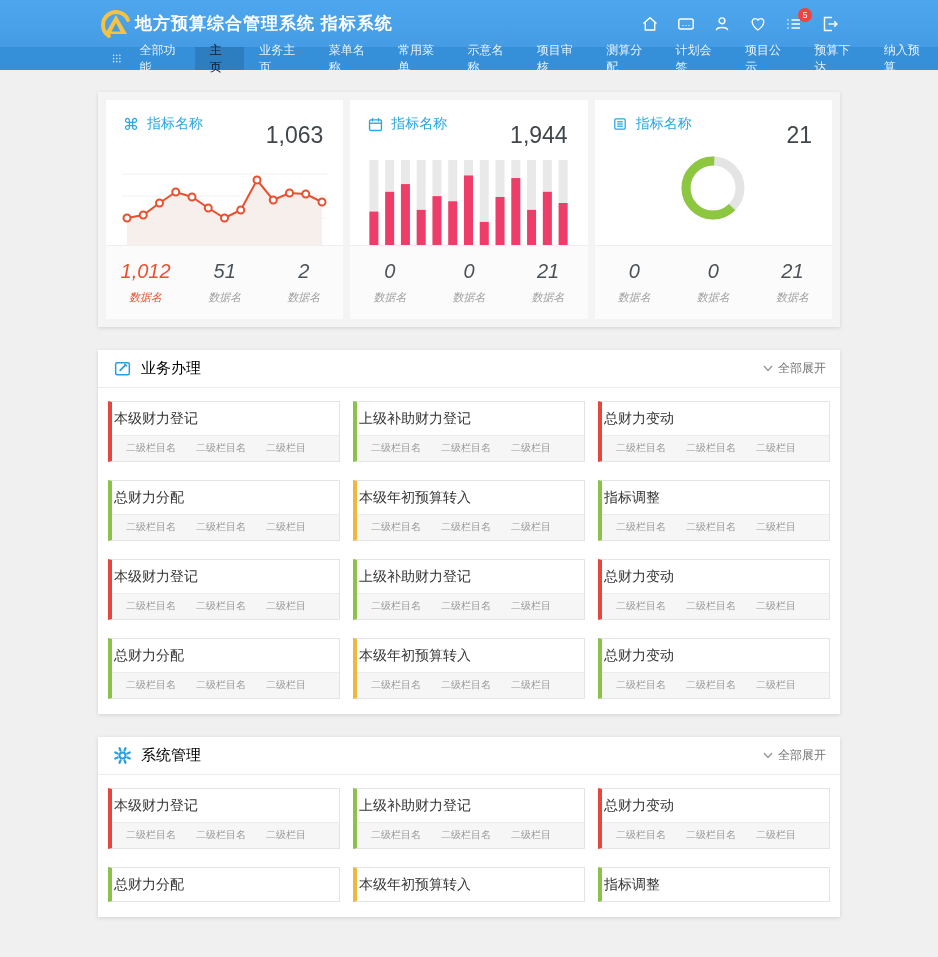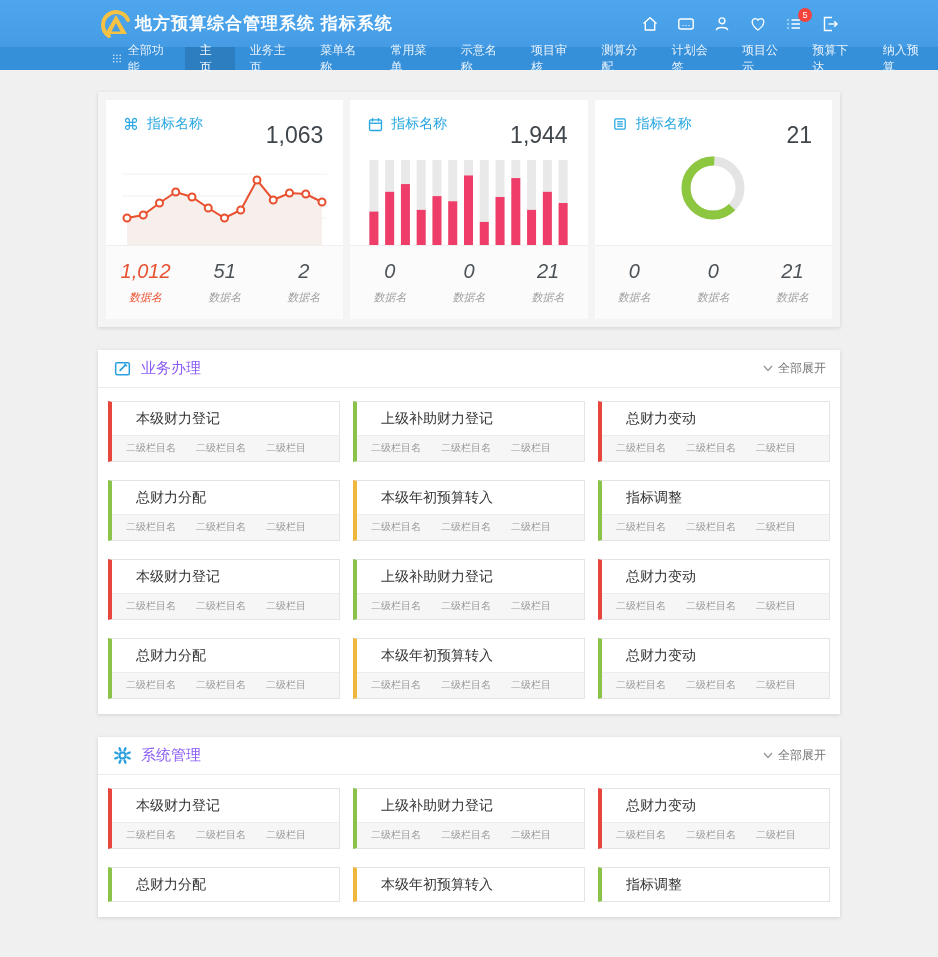--- a/index.html
+++ b/index.html
@@ -12,52 +12,52 @@
   
   .topbar { height:47px; background:linear-gradient(#4ea7ee,#459ce4); display:flex; align-items:center; padding-left:95px; }
   .logo { width:40px; height:32px; flex:0 0 auto; }
   .app-title { color:#fff; font-size:17px; font-weight:bold; letter-spacing:1px; }
   .top-icons { margin-left:auto; padding-right:96px; display:flex; align-items:center; gap:12px; }
   .tico { width:24px; height:24px; position:relative; display:flex; align-items:center; justify-content:center; cursor:pointer; }
   .tico svg { display:block; }
   .badge { position:absolute; top:-4px; right:-6px; min-width:14px; height:14px; border-radius:8px; background:#f4433c; color:#fff; font-size:9px; line-height:14px; text-align:center; padding:0 3px; }
   
   .navbar { height:23px; background:#368fd9; display:flex; align-items:stretch; padding-left:98px; font-size:12px; color:#eaf4fd; }
-  .nav-all { display:flex; align-items:center; gap:6px; padding:0 14px; cursor:pointer;font-family:Liberation Mono, monospace; }
+  .nav-all { display:flex; align-items:center; gap:18px; padding:0 14px; cursor:pointer;font-family:Liberation Mono, monospace; }
   .nav-items { display:flex; }
   .nav-item { display:flex; align-items:center; padding:0 15px; cursor:pointer; }
-  .nav-item.active { background:#2d7dc1; color:#ffffff; }
+  .nav-item.active { background:#2d7dc1; color:#0f172a; }
   
   .main { width:742px; margin:22px auto 0; }
   
   .stats-panel { background:#f4f4f5; box-shadow:0 1px 4px rgba(0,0,0,.13); padding:8px; display:flex; gap:7px; }
   .stat-card { flex:1 1 0; background:#fff; position:relative; height:219px; }
   .stat-head { position:absolute; top:15px; left:16px; display:flex; align-items:center; gap:7px; }
   .stat-head .cico { color:#29a7e1; width:18px; height:18px; display:flex; align-items:center; justify-content:center; font-size:16px; }
   .stat-title { color:#29a7e1; font-size:14px; }
   .stat-value { position:absolute; top:22px; right:20px; font-size:23px; font-weight:300; color:#3f464c; }
   .chart-zone { margin:58px 16px 0; height:98px; }
   .chart-zone.center { display:flex; justify-content:center; align-items:flex-start; margin-top:52px; }
   .stat-strip { position:absolute; bottom:0; left:0; right:0; height:74px; background:#fbfbfb; border-top:1px solid #efefef; display:flex; align-items:center;font-style:italic; }
   .stat-col { flex:1; text-align:center; }
   .stat-col .num { font-size:20px; color:#4b5257; }
   .stat-col .lbl { font-size:11px; color:#9e9e9e; margin-top:7px; }
   .stat-col.hl .num, .stat-col.hl .lbl { color:#e8512f; }
   
   .section { background:#fff; box-shadow:0 1px 4px rgba(0,0,0,.13); margin-top:23px; }
   .sec-head { height:38px; display:flex; align-items:center; padding:0 14px; border-bottom:1px solid #ececec; }
   .sec-ico { width:20px; height:20px; margin-right:9px; display:flex; align-items:center; justify-content:center; }
-  .sec-title { font-size:15px; color:#8b5cf6; }
+  .sec-title { font-size:15px; color:#000000; }
   .expand { margin-left:auto; display:flex; align-items:center; gap:5px; color:#737373; font-size:12px; cursor:pointer; }
   .grid { display:grid; grid-template-columns:repeat(3,1fr); gap:18px 13px; padding:13px 10px 15px; }
   .mini-card { border:1px solid #e4e4e4; border-left:4px solid #ccc; background:#fff; cursor:pointer; }
   .mini-card.accent-red   { border-left-color:#e8453c; }
   .mini-card.accent-green { border-left-color:#8bc34a; }
   .mini-card.accent-yellow{ border-left-color:#f0b73e; }
-  .mc-title { font-size:14px; color:#333; padding:8px 24px 7px; }
+  .mc-title { font-size:14px; color:#333; padding:8px 2px 7px; }
   .mc-sub { border-top:1px solid #ececec; background:#f6f6f6; padding:5px 14px 6px; display:flex; gap:20px; font-size:10px; color:#999; }
 </style>
 </head>
 <body>
 
 <div class="topbar">
   <svg class="logo" viewBox="0 0 40 32">
     <path d="M14 28 A13 13 0 1 1 33 12" stroke="#f6c243" stroke-width="4" fill="none" stroke-linecap="round"></path>
     <path d="M21 7 L32 26 H10 Z" fill="#f6c243"></path>
     <path d="M21 15 L25.5 23.5 H16.5 Z" fill="#459ce4"></path>

